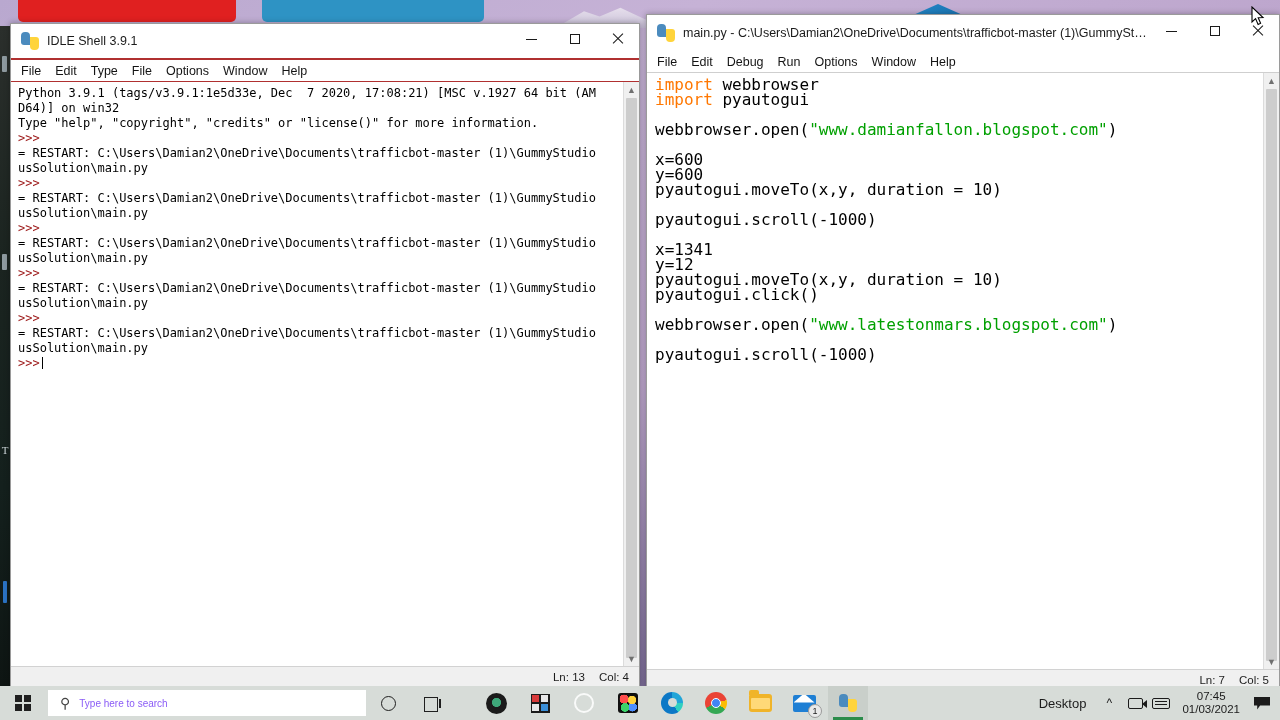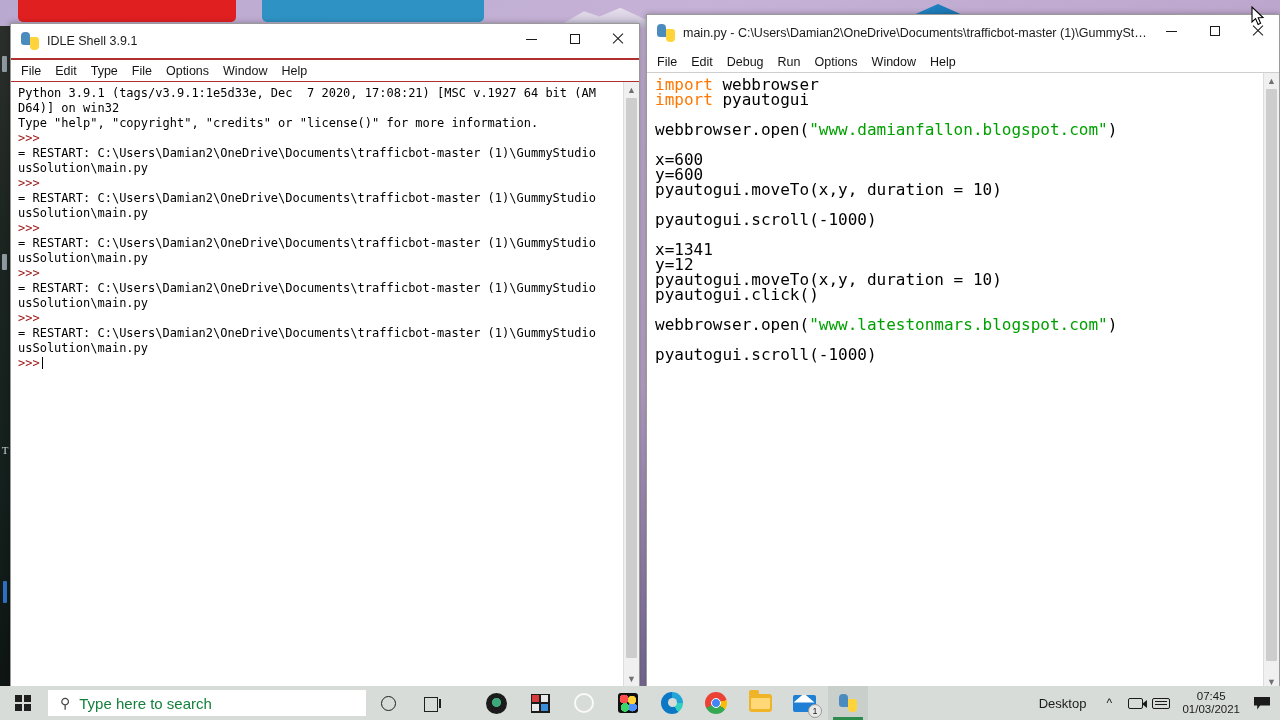--- a/index.html
+++ b/index.html
@@ -148,21 +148,21 @@
     width: 46px; height: 34px; display: flex; align-items: center; justify-content: center;
   }
   .winlogo { width: 16px; height: 16px; display: grid; grid-template-columns: 7px 7px; grid-template-rows: 7px 7px; gap: 2px; }
   .winlogo i { background: #1f1f1f; display: block; }
   #search-box {
     width: 318px; height: 26px; background: #ffffff;
     display: flex; align-items: center; gap: 9px; padding-left: 12px;
     margin-left: 2px;
   }
   #search-box .sq { color: #444; font-size: 14px; }
-  #search-placeholder { font-size: 15px; color: #15803d; }
+  #search-placeholder { font-size: 10px; color: #8b5cf6; }
   .tbicon {
     width: 44px; height: 34px; display: flex; align-items: center; justify-content: center;
     position: relative;
   }
   #cortana-ring { width: 15px; height: 15px; border: 1.6px solid #1f1f1f; border-radius: 50%; }
   #taskview-glyph { position: relative; width: 17px; height: 13px; }
   #taskview-glyph::before {
     content: ""; position: absolute; left: 0; top: 0; width: 12px; height: 13px;
     border: 1.5px solid #1f1f1f;
   }
@@ -276,20 +276,24 @@
       <span>Help</span>
     </div>
   <div class="textwrap">
     <div class="textarea" id="shell-text"><div>Python 3.9.1 (tags/v3.9.1:1e5d33e, Dec  7 2020, 17:08:21) [MSC v.1927 64 bit (AM</div><div>D64)] on win32</div><div>Type "help", "copyright", "credits" or "license()" for more information.</div><div><span class="prm">&gt;&gt;&gt;</span></div><div>= RESTART: C:\Users\Damian2\OneDrive\Documents\trafficbot-master (1)\GummyStudio</div><div>usSolution\main.py</div><div><span class="prm">&gt;&gt;&gt;</span></div><div>= RESTART: C:\Users\Damian2\OneDrive\Documents\trafficbot-master (1)\GummyStudio</div><div>usSolution\main.py</div><div><span class="prm">&gt;&gt;&gt;</span></div><div>= RESTART: C:\Users\Damian2\OneDrive\Documents\trafficbot-master (1)\GummyStudio</div><div>usSolution\main.py</div><div><span class="prm">&gt;&gt;&gt;</span></div><div>= RESTART: C:\Users\Damian2\OneDrive\Documents\trafficbot-master (1)\GummyStudio</div><div>usSolution\main.py</div><div><span class="prm">&gt;&gt;&gt;</span></div><div>= RESTART: C:\Users\Damian2\OneDrive\Documents\trafficbot-master (1)\GummyStudio</div><div>usSolution\main.py</div><div><span class="prm">&gt;&gt;&gt;</span><span class="cursor-bar"></span></div></div>
     <div class="vscroll">
       <div class="arrow-up">▲</div>
       <div class="thumb" style="top:16px;height:560px;"></div>
       <div class="arrow-dn">▼</div>
     </div>
   </div>
+  <div class="statusbar">
+    <span>Ln: 13</span>
+    <span>Col: 4</span>
+  </div>
 </div>
 
 <div class="window" id="editor-window">
   <div class="titlebar">
     <div class="title-icon">
         <div class="py-icon"></div>
       </div>
     <div class="title-text">main.py - C:\Users\Damian2\OneDrive\Documents\trafficbot-master (1)\GummyStudiousSol...</div>
     <div class="winbtns">
       <div class="winbtn">
@@ -313,20 +317,24 @@
       <span>Help</span>
     </div>
   <div class="textwrap">
     <div class="textarea" id="editor-text"><div><span class="kw">import</span><span> webbrowser</span></div><div><span class="kw">import</span><span> pyautogui</span></div><div>&nbsp;</div><div><span>webbrowser.open(</span><span class="str">"www.damianfallon.blogspot.com"</span><span>)</span></div><div>&nbsp;</div><div><span>x=600</span></div><div><span>y=600</span></div><div><span>pyautogui.moveTo(x,y, duration = 10)</span></div><div>&nbsp;</div><div><span>pyautogui.scroll(-1000)</span></div><div>&nbsp;</div><div><span>x=1341</span></div><div><span>y=12</span></div><div><span>pyautogui.moveTo(x,y, duration = 10)</span></div><div><span>pyautogui.click()</span></div><div>&nbsp;</div><div><span>webbrowser.open(</span><span class="str">"www.latestonmars.blogspot.com"</span><span>)</span></div><div>&nbsp;</div><div><span>pyautogui.scroll(-1000)</span></div></div>
     <div class="vscroll">
       <div class="arrow-up">▲</div>
       <div class="thumb" style="top:16px;height:572px;"></div>
       <div class="arrow-dn">▼</div>
     </div>
   </div>
+  <div class="statusbar">
+    <span>Ln: 7</span>
+    <span>Col: 5</span>
+  </div>
 </div>
 
 <div id="taskbar">
   <div id="start-button">
     <span class="winlogo">
         <i></i>
         <i></i>
         <i></i>
         <i></i>
       </span>

